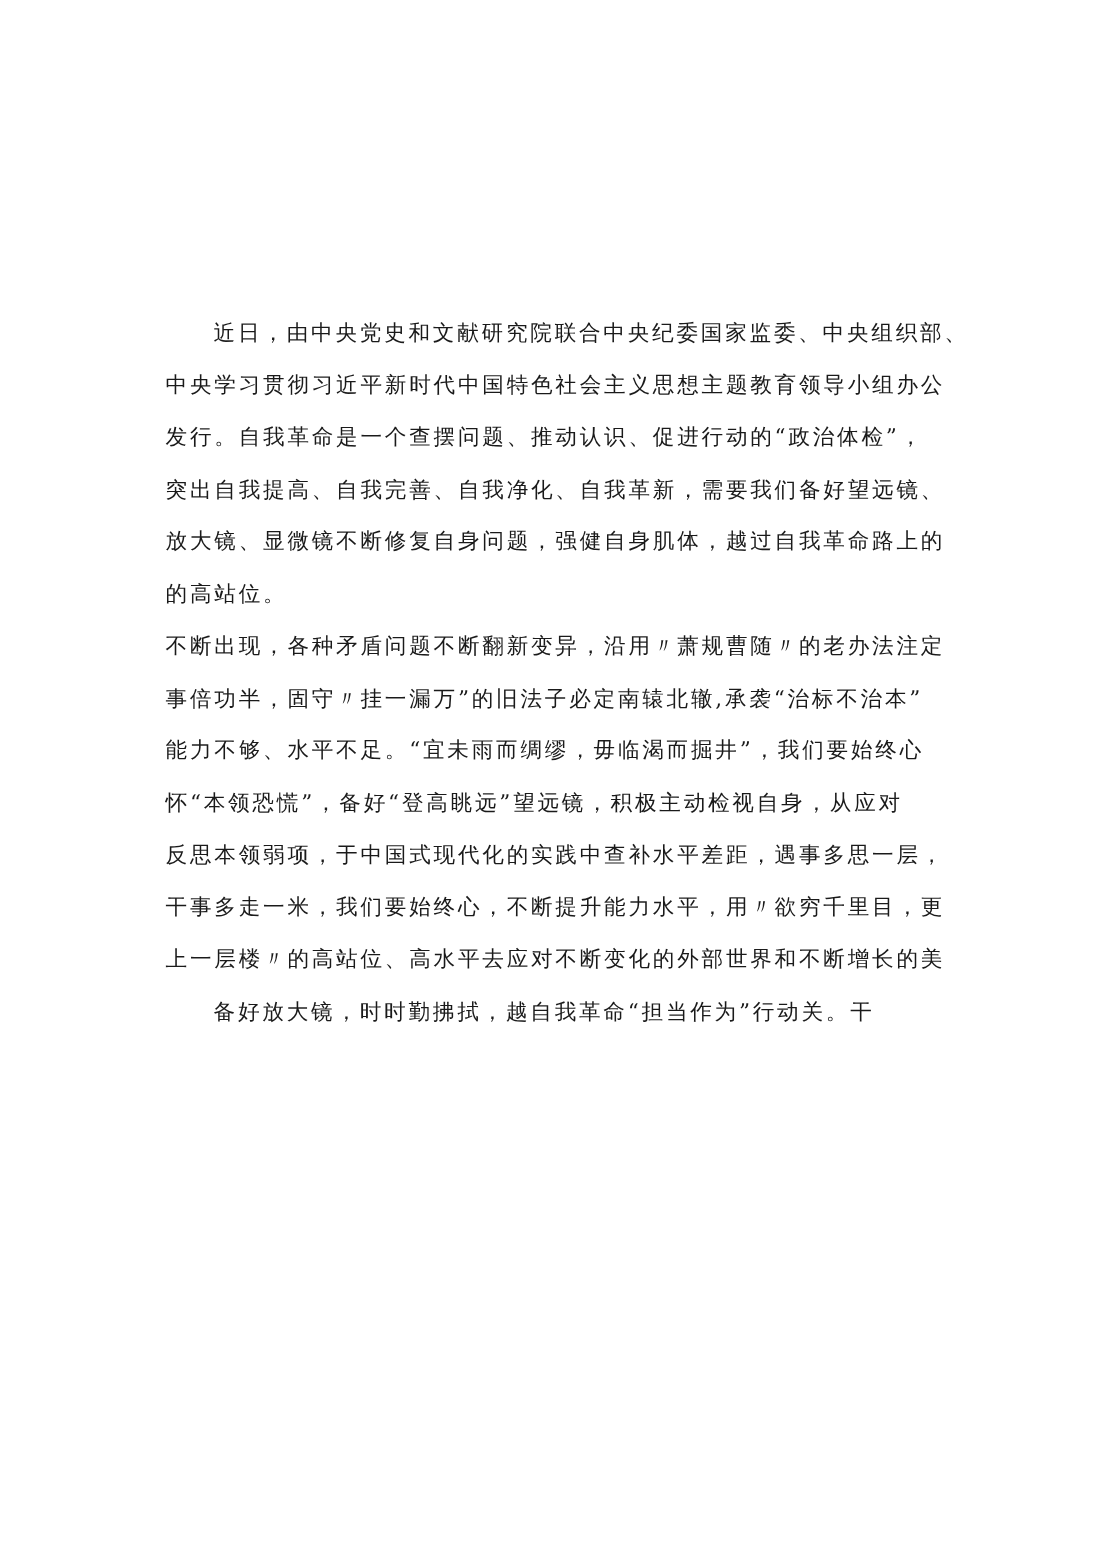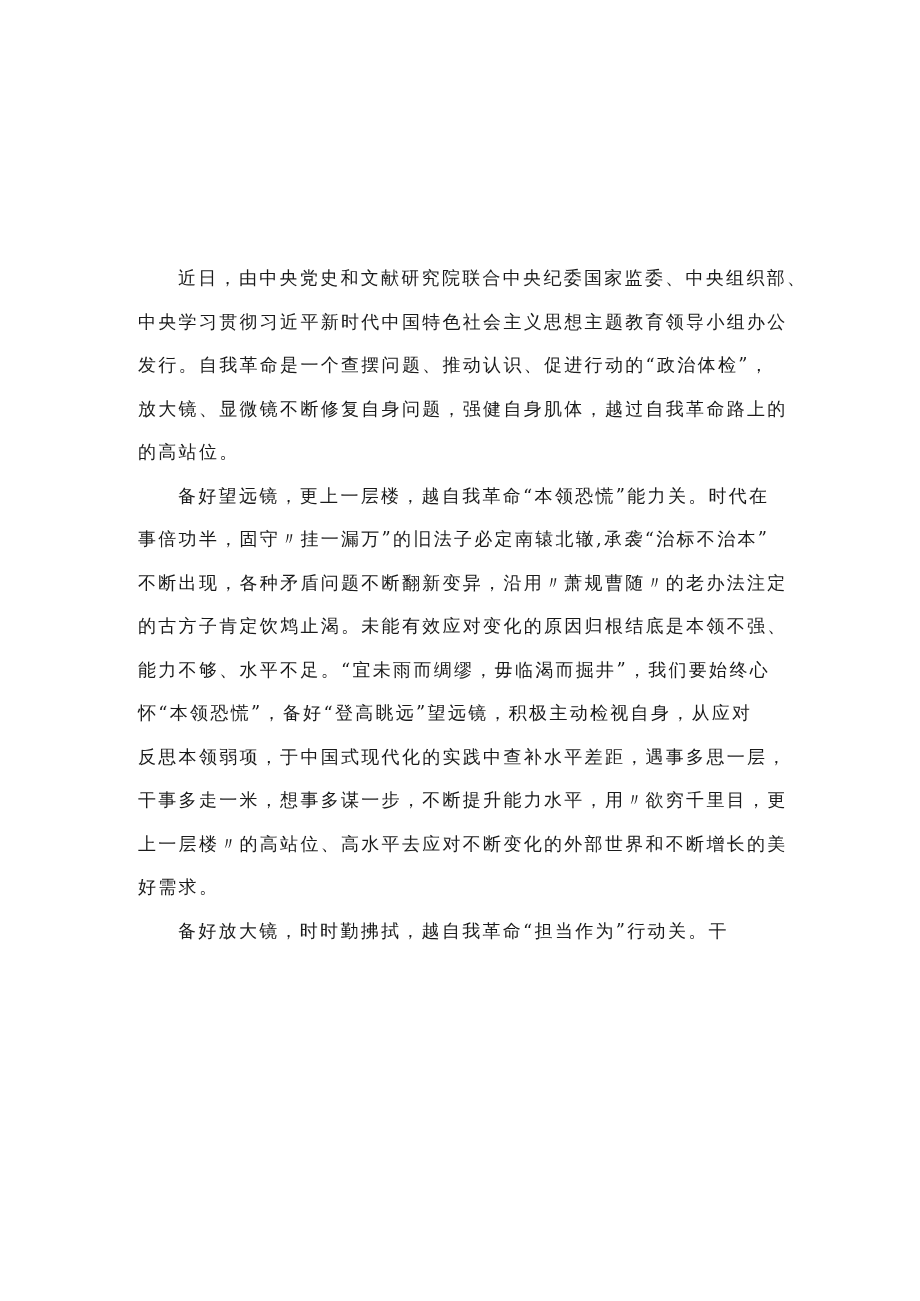--- a/index.html
+++ b/index.html
@@ -42,30 +42,28 @@
   </style>
 </head>
 <body>
 
 <div class="page">
   <div class="body-text">
 
     <div class="line indent">近日，由中央党史和文献研究院联合中央纪委国家监委、中央组织部、</div>
     <div class="line">中央学习贯彻习近平新时代中国特色社会主义思想主题教育领导小组办公</div>
     <div class="line">发行。自我革命是一个查摆问题、推动认识、促进行动的“政治体检”，</div>
+    <div class="line">突出自我提高、自我完善、自我净化、自我革新，需要我们备好望远镜、</div>
     <div class="line">放大镜、显微镜不断修复自身问题，强健自身肌体，越过自我革命路上的</div>
     <div class="line">的高站位。</div>
 
-    <div class="line indent">备好望远镜，更上一层楼，越自我革命“本领恐慌”能力关。时代在</div>
+    <div class="line">不断出现，各种矛盾问题不断翻新变异，沿用〃萧规曹随〃的老办法注定</div>
     <div class="line">事倍功半，固守〃挂一漏万”的旧法子必定南辕北辙,承袭“治标不治本”</div>
-    <div class="line">不断出现，各种矛盾问题不断翻新变异，沿用〃萧规曹随〃的老办法注定</div>
-    <div class="line">的古方子肯定饮鸩止渴。未能有效应对变化的原因归根结底是本领不强、</div>
     <div class="line">能力不够、水平不足。“宜未雨而绸缪，毋临渴而掘井”，我们要始终心</div>
     <div class="line">怀“本领恐慌”，备好“登高眺远”望远镜，积极主动检视自身，从应对</div>
     <div class="line">反思本领弱项，于中国式现代化的实践中查补水平差距，遇事多思一层，</div>
-    <div class="line">干事多走一米，想事多谋一步，不断提升能力水平，用〃欲穷千里目，更</div>
+    <div class="line">干事多走一米，我们要始终心，不断提升能力水平，用〃欲穷千里目，更</div>
     <div class="line">上一层楼〃的高站位、高水平去应对不断变化的外部世界和不断增长的美</div>
-    <div class="line">好需求。</div>
 
     <div class="line indent">备好放大镜，时时勤拂拭，越自我革命“担当作为”行动关。干</div>
 
   </div>
 </div>
 
 </body></html>

